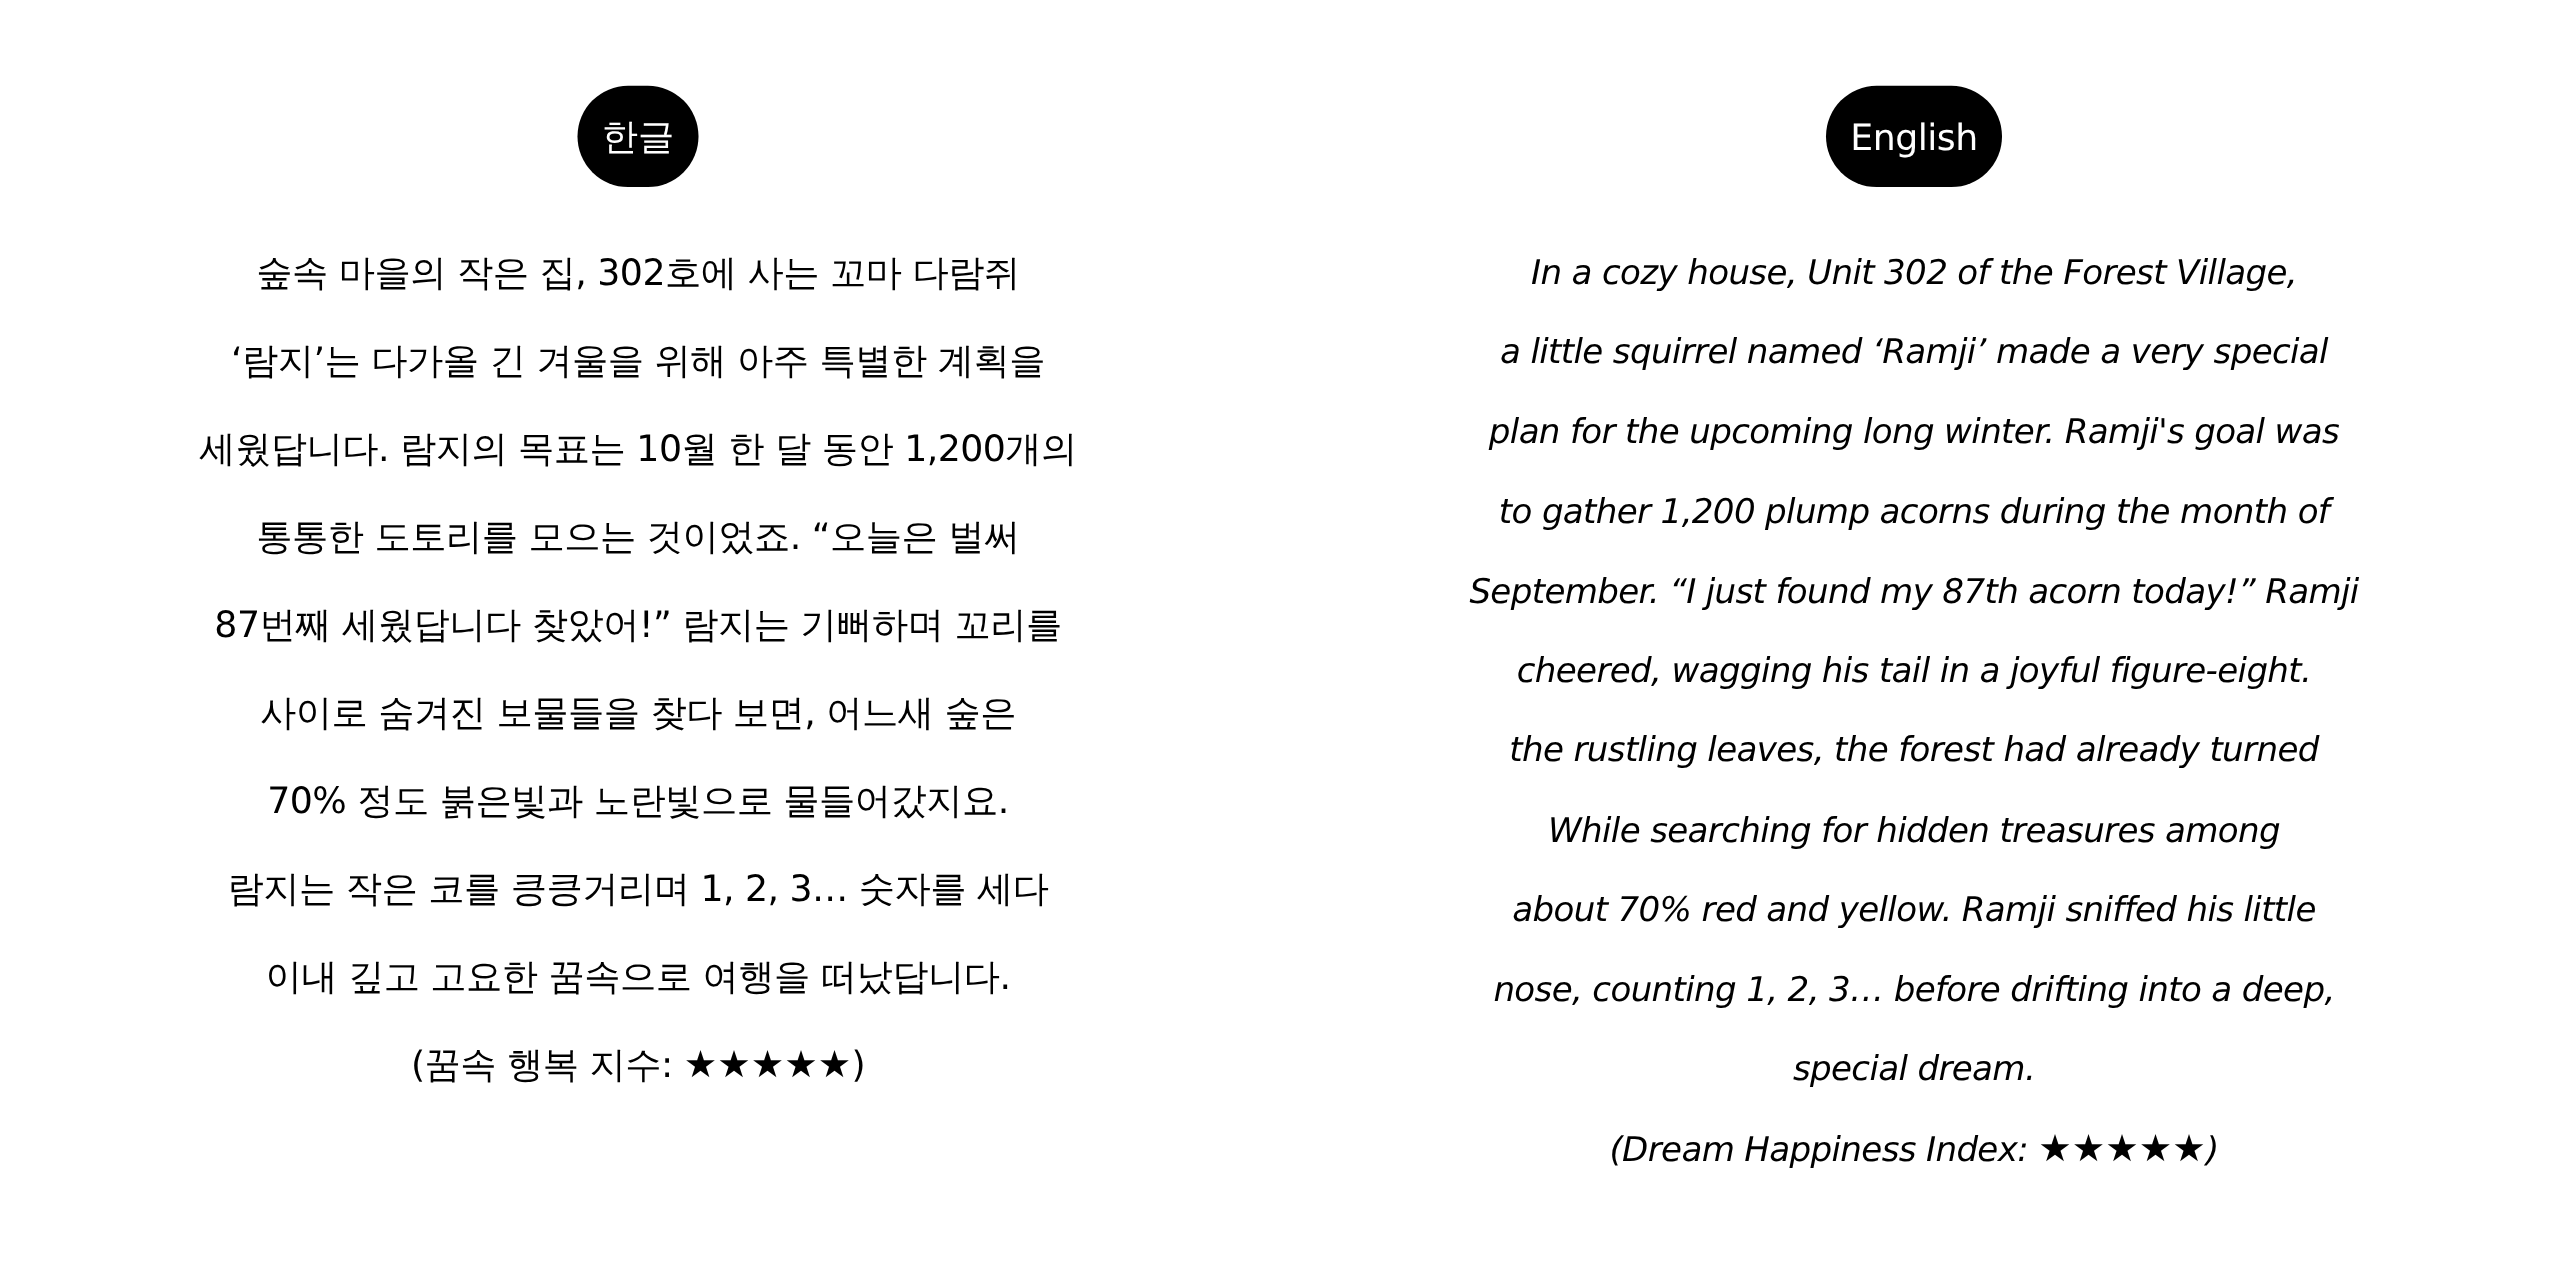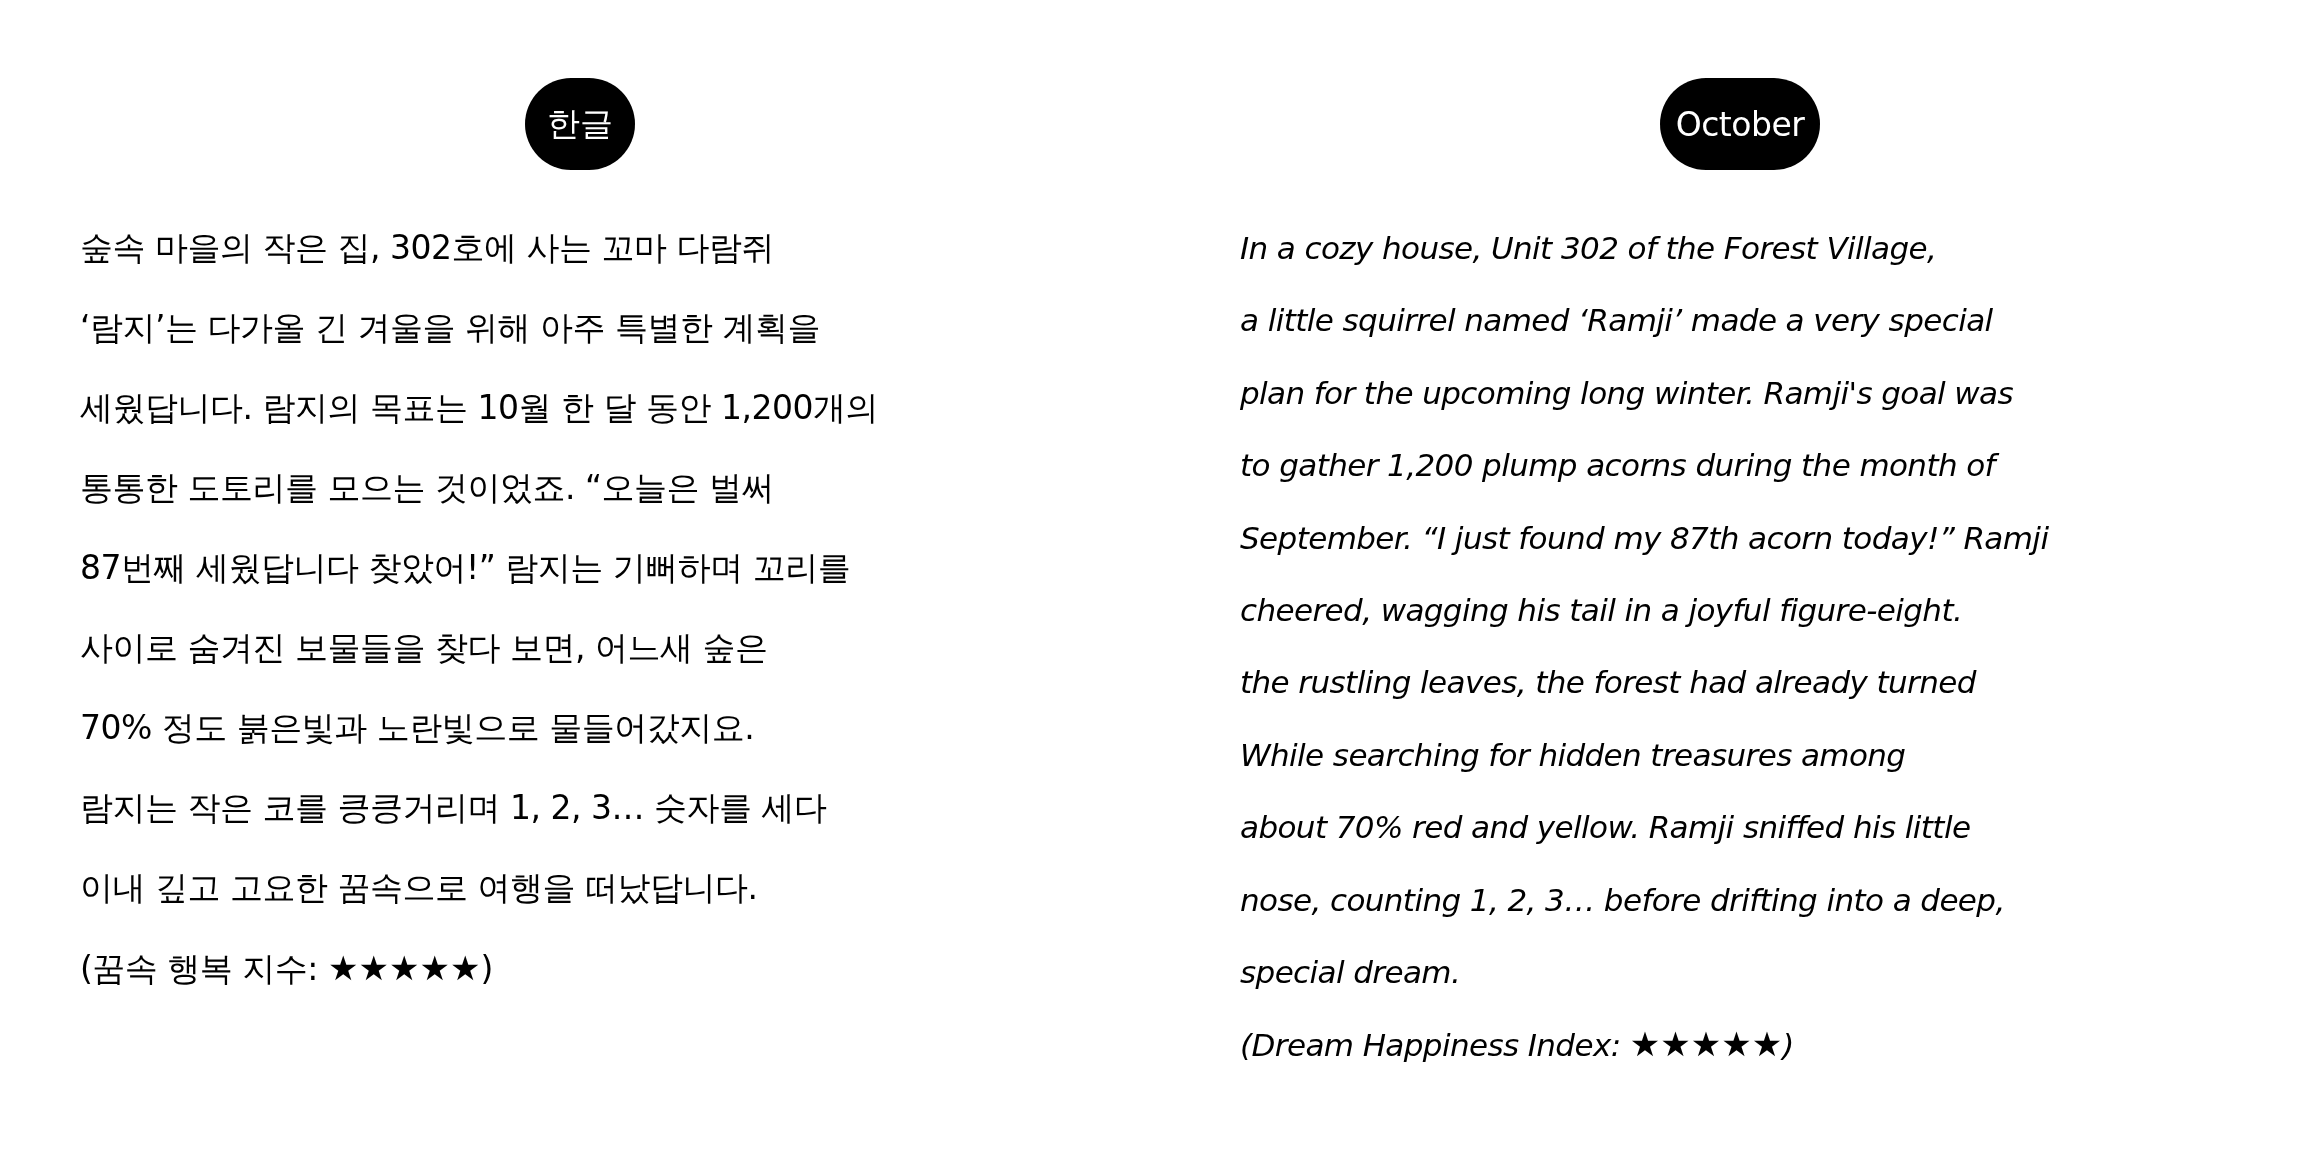--- a/index.html
+++ b/index.html
@@ -36,20 +36,21 @@
     font-size: 33px;
     box-sizing: border-box;
     text-align: right;
   }
   .col-ko .badge { left: 445px; width: 110px; }
   .col-en .badge { left: 420px; width: 160px; letter-spacing: -0.5px; }
   .text-block {
     position: absolute;
     left: 0;
     width: 1000px;
+    text-align: center;
   }
   .col-ko .text-block { top: 208px; }
   .col-en .text-block { top: 212px; }
   .line {
     display: block;
     white-space: nowrap;
   }
   .col-ko .line {
     font-size: 33px;
     height: 80px;
@@ -81,21 +82,21 @@
     <span class="line">87번째 세웠답니다 찾았어!” 람지는 기뻐하며 꼬리를</span>
     <span class="line">사이로 숨겨진 보물들을 찾다 보면, 어느새 숲은</span>
     <span class="line">70% 정도 붉은빛과 노란빛으로 물들어갔지요.</span>
     <span class="line">람지는 작은 코를 킁킁거리며 1, 2, 3… 숫자를 세다</span>
     <span class="line">이내 깊고 고요한 꿈속으로 여행을 떠났답니다.</span>
     <span class="line rating-line"><span>(꿈속 행복 지수: </span><span class="stars">★★★★★</span><span>)</span></span>
   </div>
 </div>
 
 <div class="column col-en">
-  <div class="badge">October</div>
+  <div class="badge">English</div>
   <div class="text-block">
     <span class="line">In a cozy house, Unit 302 of the Forest Village,</span>
     <span class="line">a little squirrel named ‘Ramji’ made a very special</span>
     <span class="line">plan for the upcoming long winter. Ramji's goal was</span>
     <span class="line">to gather 1,200 plump acorns during the month of</span>
     <span class="line">September. “I just found my 87th acorn today!” Ramji</span>
     <span class="line">cheered, wagging his tail in a joyful figure-eight.</span>
     <span class="line">the rustling leaves, the forest had already turned</span>
     <span class="line">While searching for hidden treasures among</span>
     <span class="line">about 70% red and yellow. Ramji sniffed his little</span>

